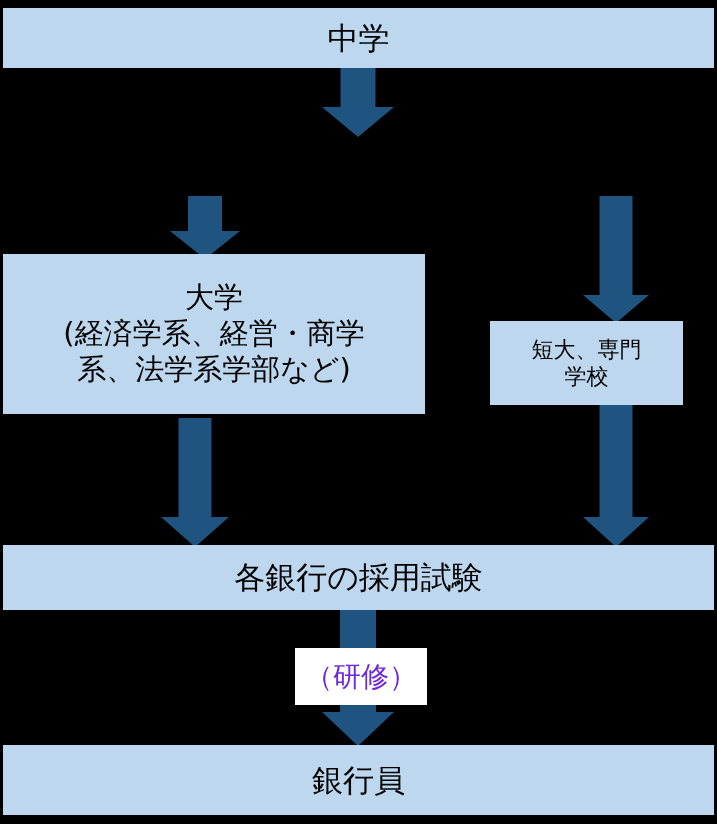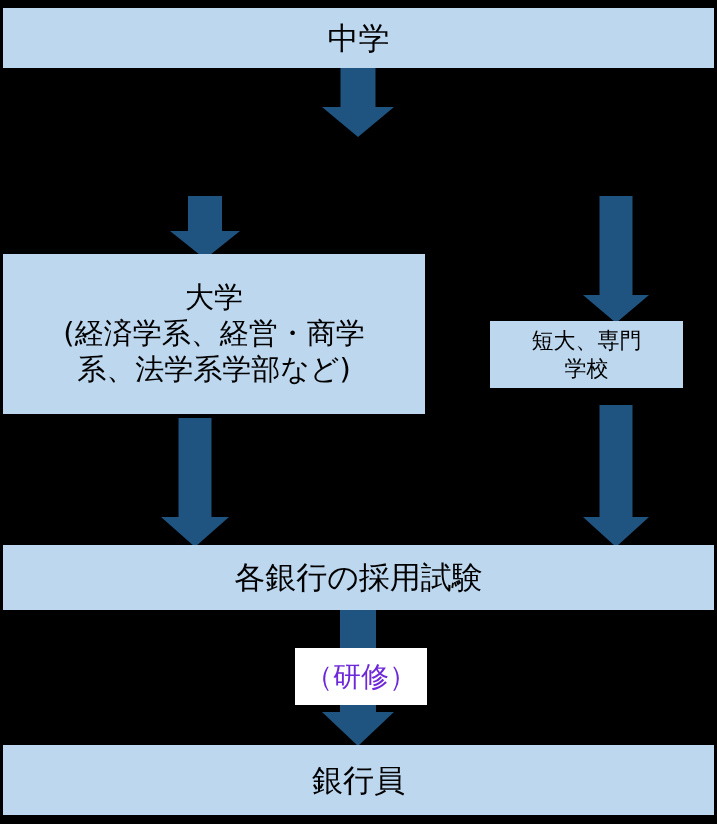--- a/index.html
+++ b/index.html
@@ -64,21 +64,21 @@
     border-top-style: solid;
     border-left-color: transparent;
     border-right-color: transparent;
     border-top-color: #1f5380;
   }
 
   
   #box-chugaku      { left: 3px;   top: 8px;   width: 711px; height: 60px;  font-size: 31px; }
   #box-koko         { left: 3px;   top: 135px; width: 711px; height: 60px;  font-size: 31px; }
   #box-daigaku      { left: 3px;   top: 254px; width: 422px; height: 160px; font-size: 29px; padding: 0 8px; }
-  #box-tandai       { left: 490px; top: 321px; width: 193px; height: 67px;  font-size: 22px; }
+  #box-tandai       { left: 490px; top: 321px; width: 193px; height: 84px;  font-size: 22px; }
   #box-saiyo        { left: 3px;   top: 545px; width: 711px; height: 65px;  font-size: 31px; }
   #box-ginkoin      { left: 3px;   top: 745px; width: 711px; height: 70px;  font-size: 31px; }
   #label-kenshu     { left: 295px; top: 648px; width: 132px; height: 57px;  font-size: 28px; }
 
   
   #arrow-chugaku-koko { left: 322px; top: 68px; width: 72px; height: 69px; }
   #arrow-chugaku-koko .shaft { width: 35px; height: 40px; }
   #arrow-chugaku-koko .head  { border-left-width: 36px; border-right-width: 36px; border-top-width: 30px; }
 
   

